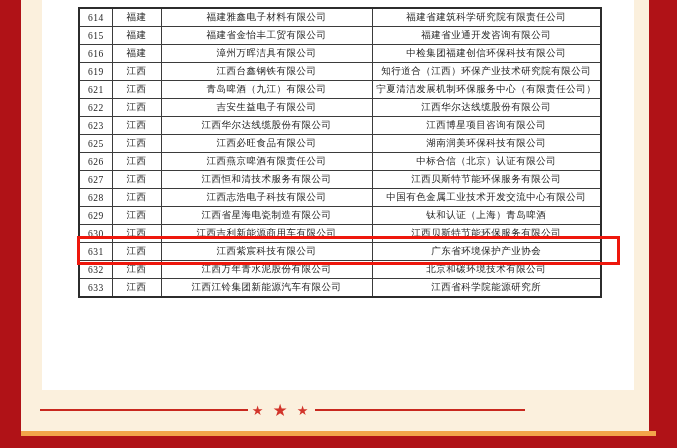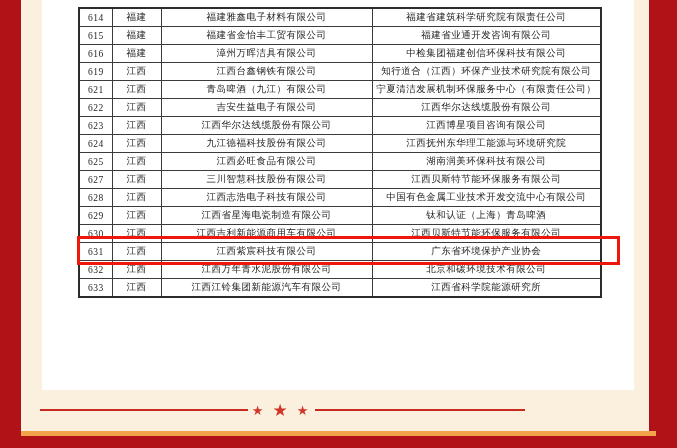--- a/index.html
+++ b/index.html
@@ -101,39 +101,39 @@
       <td>江西华尔达线缆股份有限公司</td>
     </tr>
 
     <tr>
       <td class="no-cell">623</td>
       <td>江西</td>
       <td>江西华尔达线缆股份有限公司</td>
       <td>江西博星项目咨询有限公司</td>
     </tr>
 
-    <tr>
-      <td class="no-cell">624</td>
-      <td>江西</td>
-      <td>九江德福科技股份有限公司</td>
-      <td>江西抚州东华理工能源与环境研究院</td>
-    </tr>
 
     <tr>
       <td class="no-cell">625</td>
       <td>江西</td>
       <td>江西必旺食品有限公司</td>
       <td>湖南润美环保科技有限公司</td>
     </tr>
 
+    <tr>
+      <td class="no-cell">626</td>
+      <td>江西</td>
+      <td>江西燕京啤酒有限责任公司</td>
+      <td>中标合信（北京）认证有限公司</td>
+    </tr>
 
     <tr>
       <td class="no-cell">627</td>
       <td>江西</td>
-      <td>三川智慧科技股份有限公司</td>
+      <td>江西恒和清技术服务有限公司</td>
       <td>江西贝斯特节能环保服务有限公司</td>
     </tr>
 
     <tr>
       <td class="no-cell">628</td>
       <td>江西</td>
       <td>江西志浩电子科技有限公司</td>
       <td>中国有色金属工业技术开发交流中心有限公司</td>
     </tr>
 

